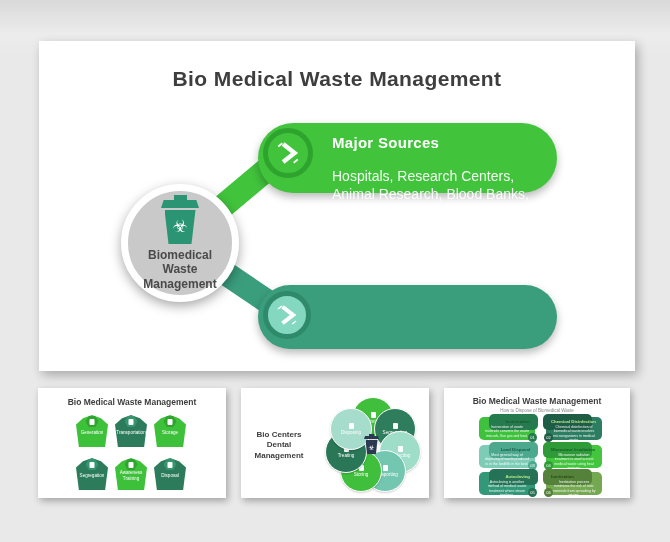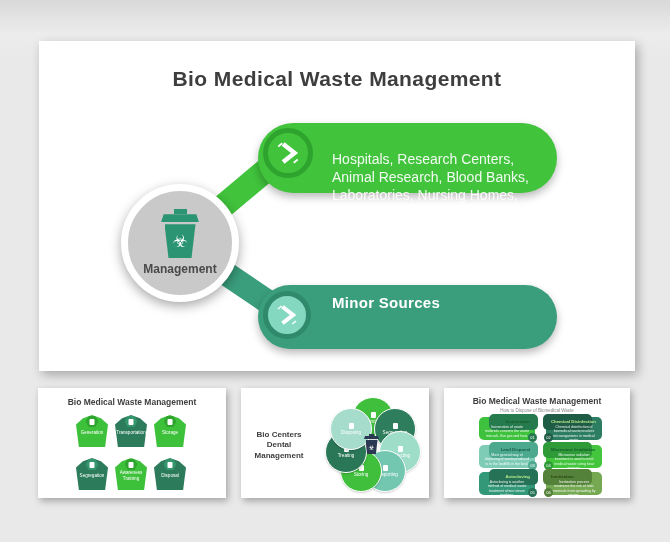--- a/index.html
+++ b/index.html
@@ -96,46 +96,47 @@
 
     <div class="pill pill-major">
       <div class="chev-circle chev-major">
         <svg width="26" height="26" viewBox="0 0 32 32">
           <path d="M10 5 L24 16 L10 27" fill="none" stroke="#fff" stroke-width="5.5"></path>
           <path d="M4 8 L9 4" stroke="#fff" stroke-width="2" fill="none"></path>
           <path d="M23 28 L28 24" stroke="#fff" stroke-width="2" fill="none"></path>
         </svg>
       </div>
       <div class="pill-text">
+        <div class="pill-heading">Major Sources</div>
         <div class="pill-body">Hospitals, Research Centers, Animal Research, Blood Banks, Laboratories, Nursing Homes, Mortuaries, Autopsy Centers</div>
       </div>
     </div>
 
     <div class="pill pill-minor">
       <div class="chev-circle chev-minor">
         <svg width="24" height="24" viewBox="0 0 32 32">
           <path d="M10 5 L24 16 L10 27" fill="none" stroke="#fff" stroke-width="5.5"></path>
           <path d="M4 8 L9 4" stroke="#fff" stroke-width="2" fill="none"></path>
           <path d="M23 28 L28 24" stroke="#fff" stroke-width="2" fill="none"></path>
         </svg>
       </div>
       <div class="pill-text">
-        <div class="pill-heading">Minor Sources</div>
       </div>
     </div>
 
     <div class="center-circle">
       <div class="bin">
         <div class="bin-handle"></div>
         <div class="bin-lid"></div>
         <div class="bin-body">
           <span class="bin-glyph">☣</span>
         </div>
       </div>
       <div class="center-label">
+        <div>Biomedical Waste</div>
         <div>Management</div>
       </div>
     </div>
   </div>
 
   <div class="slide thumb thumb1">
     <div class="t-title">Bio Medical Waste Management</div>
     <div class="badge b0" style="background: rgb(62, 193, 58);">
       <span class="badge-hex" style="background: rgb(47, 164, 47);">
           <span class="hex-dot"></span>

